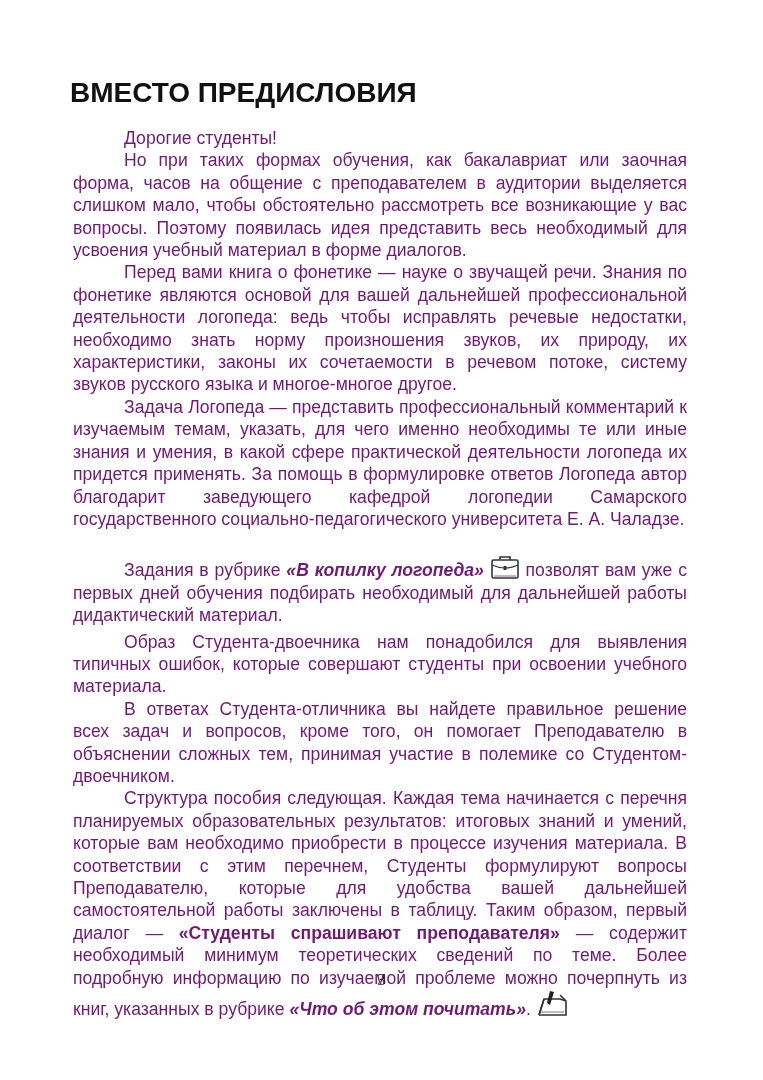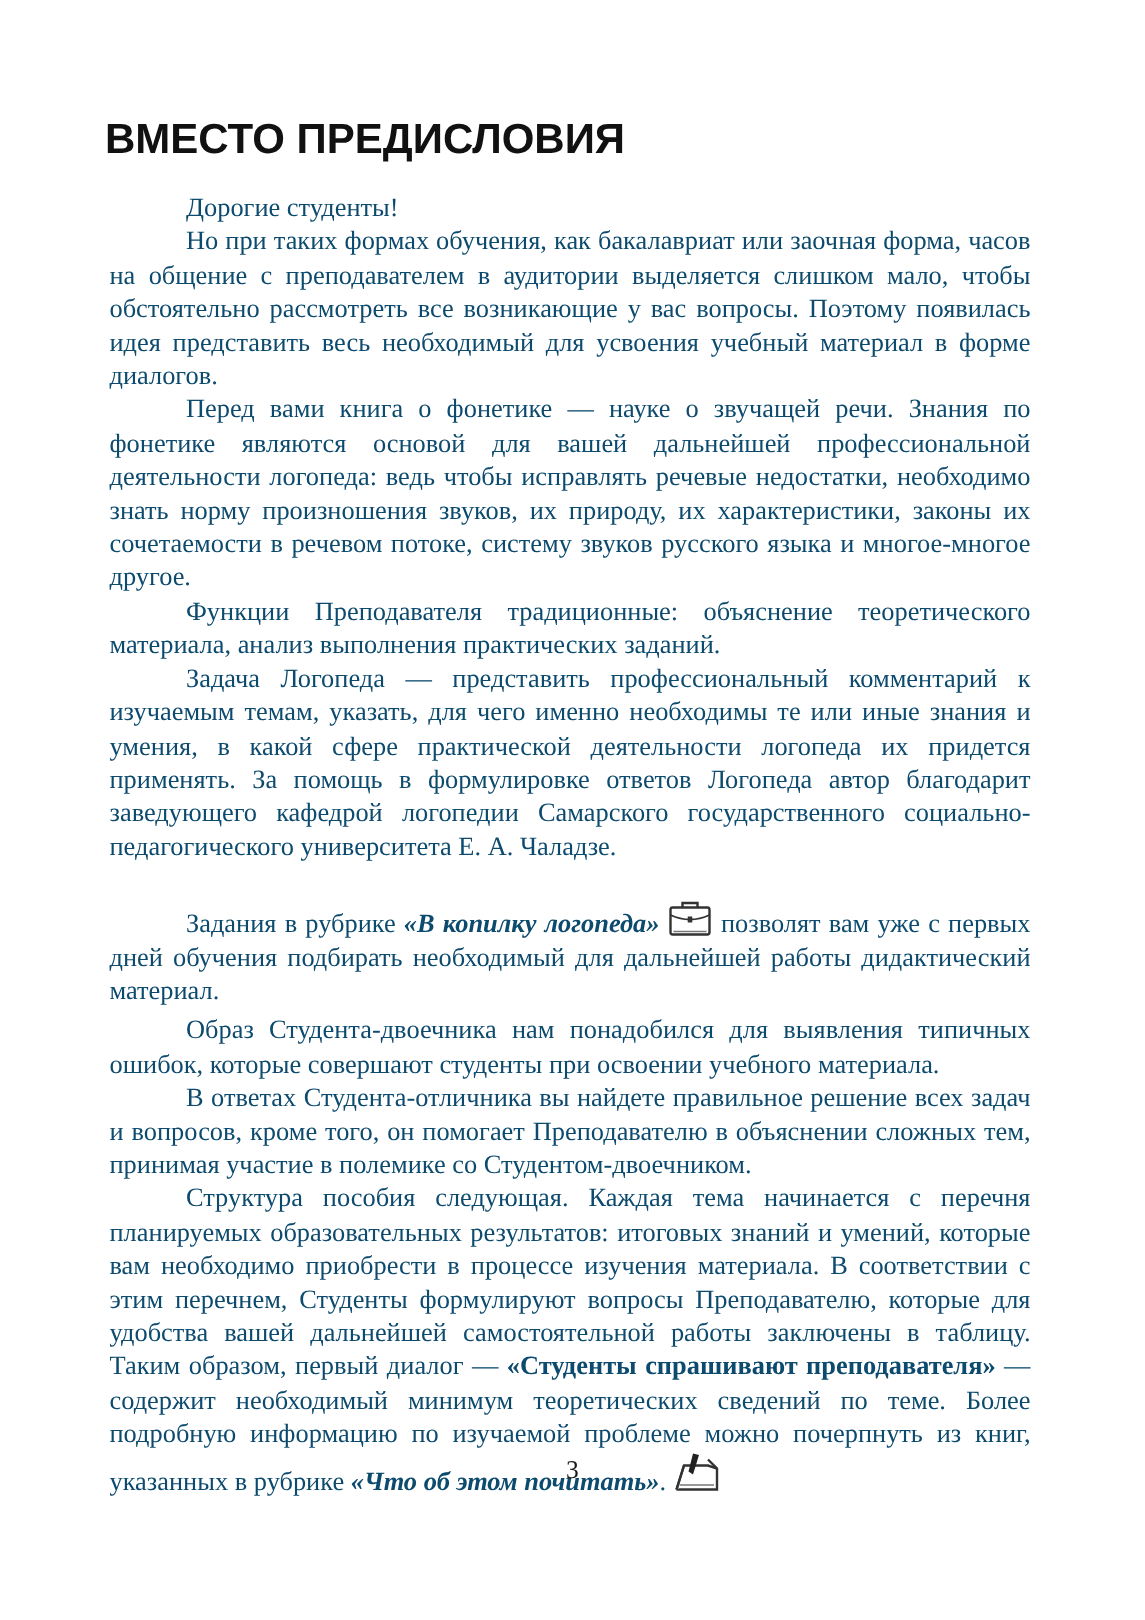--- a/index.html
+++ b/index.html
@@ -7,22 +7,22 @@
   .page {
     position: absolute; left: 0; top: 0; width: 666px; height: 1080px; background: #ffffff;
   }
   .title {
     position: absolute; left: 70px; top: 77px;
     font-family: "Liberation Sans", sans-serif; font-weight: bold;
     font-size: 28px; letter-spacing: 0px; color: #111111; margin: 0;
   }
   .body {
     position: absolute; left: 73px; top: 127px; width: 614px;
-    font-family: Liberation Serif, serif; font-size: 17.6px; line-height: 22.4px;
-    color: #0c4a6e; text-align: justify;
+    font-family: Liberation Sans, sans-serif; font-size: 17.6px; line-height: 22.4px;
+    color: #701a75; text-align: justify;
     hyphens: manual;
   }
   .body p { margin: 0; text-indent: 51px; }
   .body p.gap { margin-top: 24px; }
   .body p.gap2 { margin-top: 4px; }
   .bi { font-weight: bold; font-style: italic; }
   .b { font-weight: bold; }
   .icon { display: inline-block; vertical-align: -4px; }
   .icon svg { display: block; }
   .page-number {
@@ -33,21 +33,20 @@
 </head>
 <body>
 
 <div class="page">
   <h1 class="title">ВМЕСТО ПРЕДИСЛОВИЯ</h1>
 
   <div class="body">
     <p>Дорогие студенты!</p>
     <p>Но при таких формах обучения, как бакалавриат или заочная форма, часов на общение с преподавателем в аудитории выделяется слишком мало, чтобы обстоятельно рассмотреть все возникающие у вас вопросы. Поэтому появилась идея представить весь необходимый для усвоения учебный материал в форме диалогов.</p>
     <p>Перед вами книга о фонетике — науке о звучащей речи. Знания по фонетике являются основой для вашей дальнейшей профессиональной деятельности логопеда: ведь чтобы исправлять речевые недостатки, необходимо знать норму произношения звуков, их природу, их характеристики, законы их сочетаемости в речевом потоке, систему звуков русского языка и многое-многое другое.</p>
-    <p>Функции Преподавателя традиционные: объяснение теоретического материала, анализ выполнения практических заданий.</p>
     <p>Задача Логопеда — представить профессиональный комментарий к изучаемым темам, указать, для чего именно необходимы те или иные знания и умения, в какой сфере практической деятельности логопеда их придется применять. За помощь в формулировке ответов Логопеда автор благодарит заведующего кафедрой логопедии Самарского государственного социально-педагогического университета Е. А. Чаладзе.</p>
     <p class="gap"><span>Задания в рубрике </span><span class="bi">«В копилку логопеда»</span>&nbsp;<span class="icon"><svg width="30" height="26" viewBox="0 0 30 26">
           <rect x="2" y="6" width="26" height="18" rx="1.5" fill="#fff" stroke="#333" stroke-width="1.6"></rect>
           <path d="M10 6 V3 H20 V6" fill="none" stroke="#333" stroke-width="1.6"></path>
           <path d="M2 11 Q15 17 28 11" fill="none" stroke="#333" stroke-width="1.2"></path>
           <rect x="13.5" y="12" width="3" height="4" fill="#333"></rect>
           <path d="M4 22 H26" stroke="#777" stroke-width="1"></path>
         </svg></span><span> позволят вам уже с первых дней обучения подбирать необходимый для дальнейшей работы дидактический материал.</span></p>
     <p class="gap2">Образ Студента-двоечника нам понадобился для выявления типичных ошибок, которые совершают студенты при освоении учебного материала.</p>
     <p>В ответах Студента-отличника вы найдете правильное решение всех задач и вопросов, кроме того, он помогает Преподавателю в объяснении сложных тем, принимая участие в полемике со Студентом-двоечником.</p>

